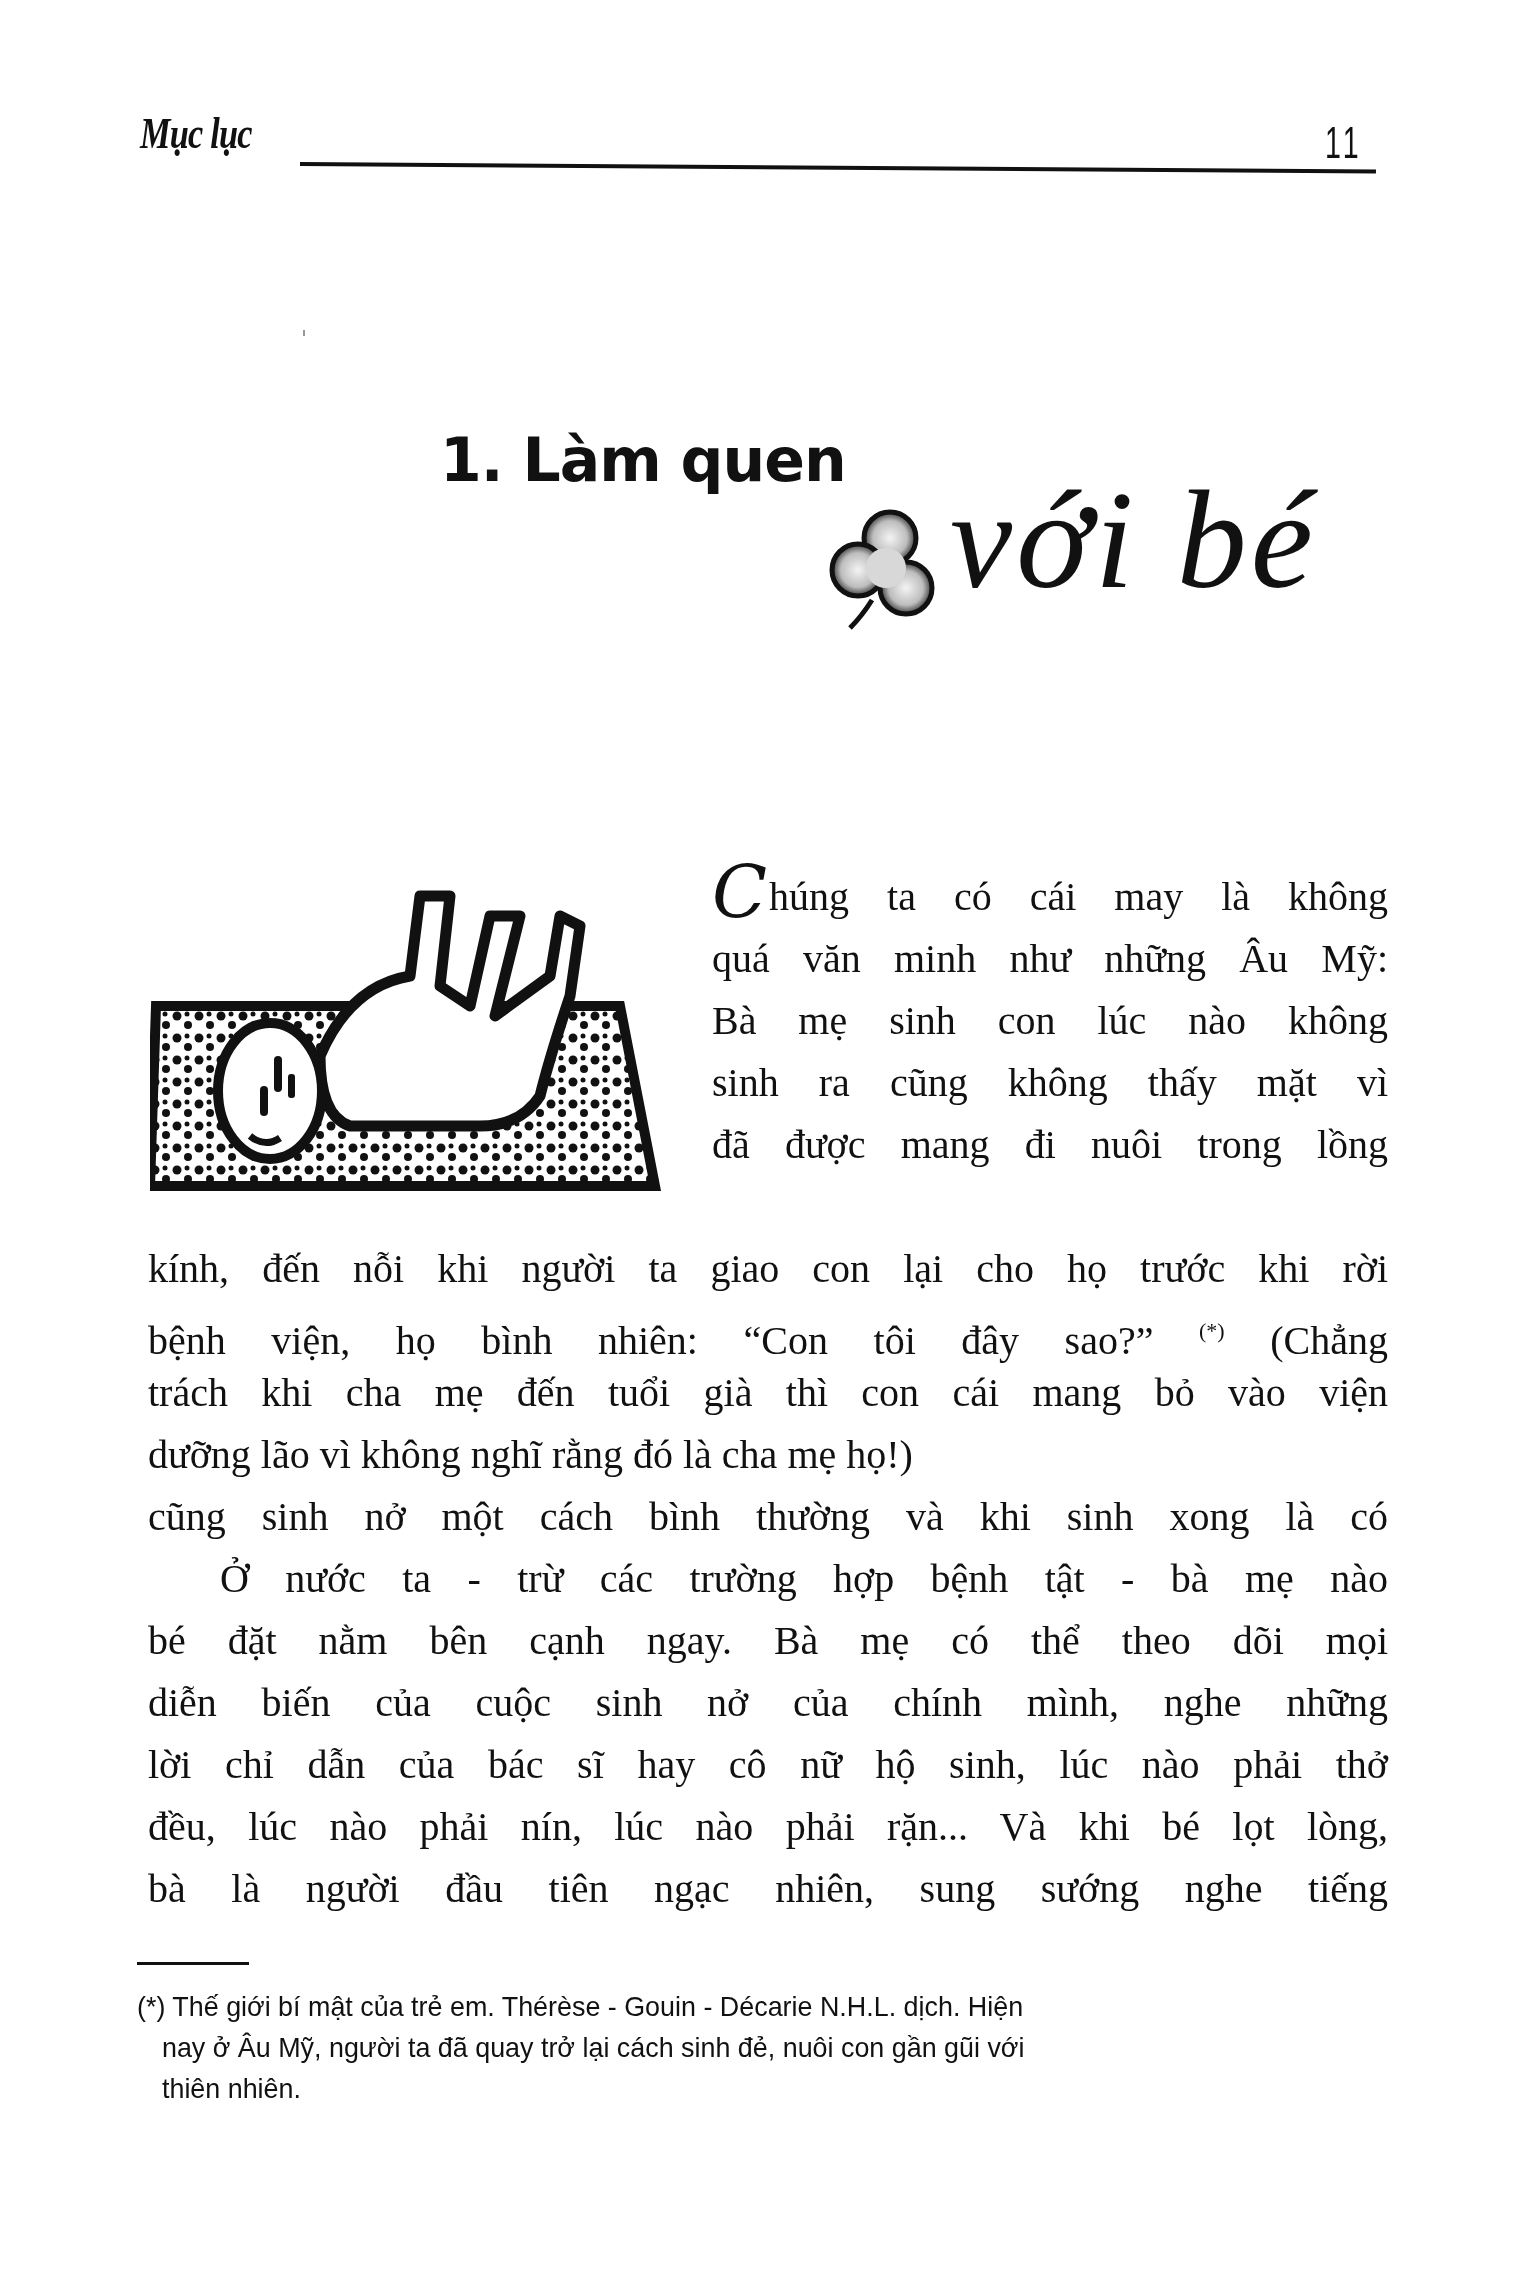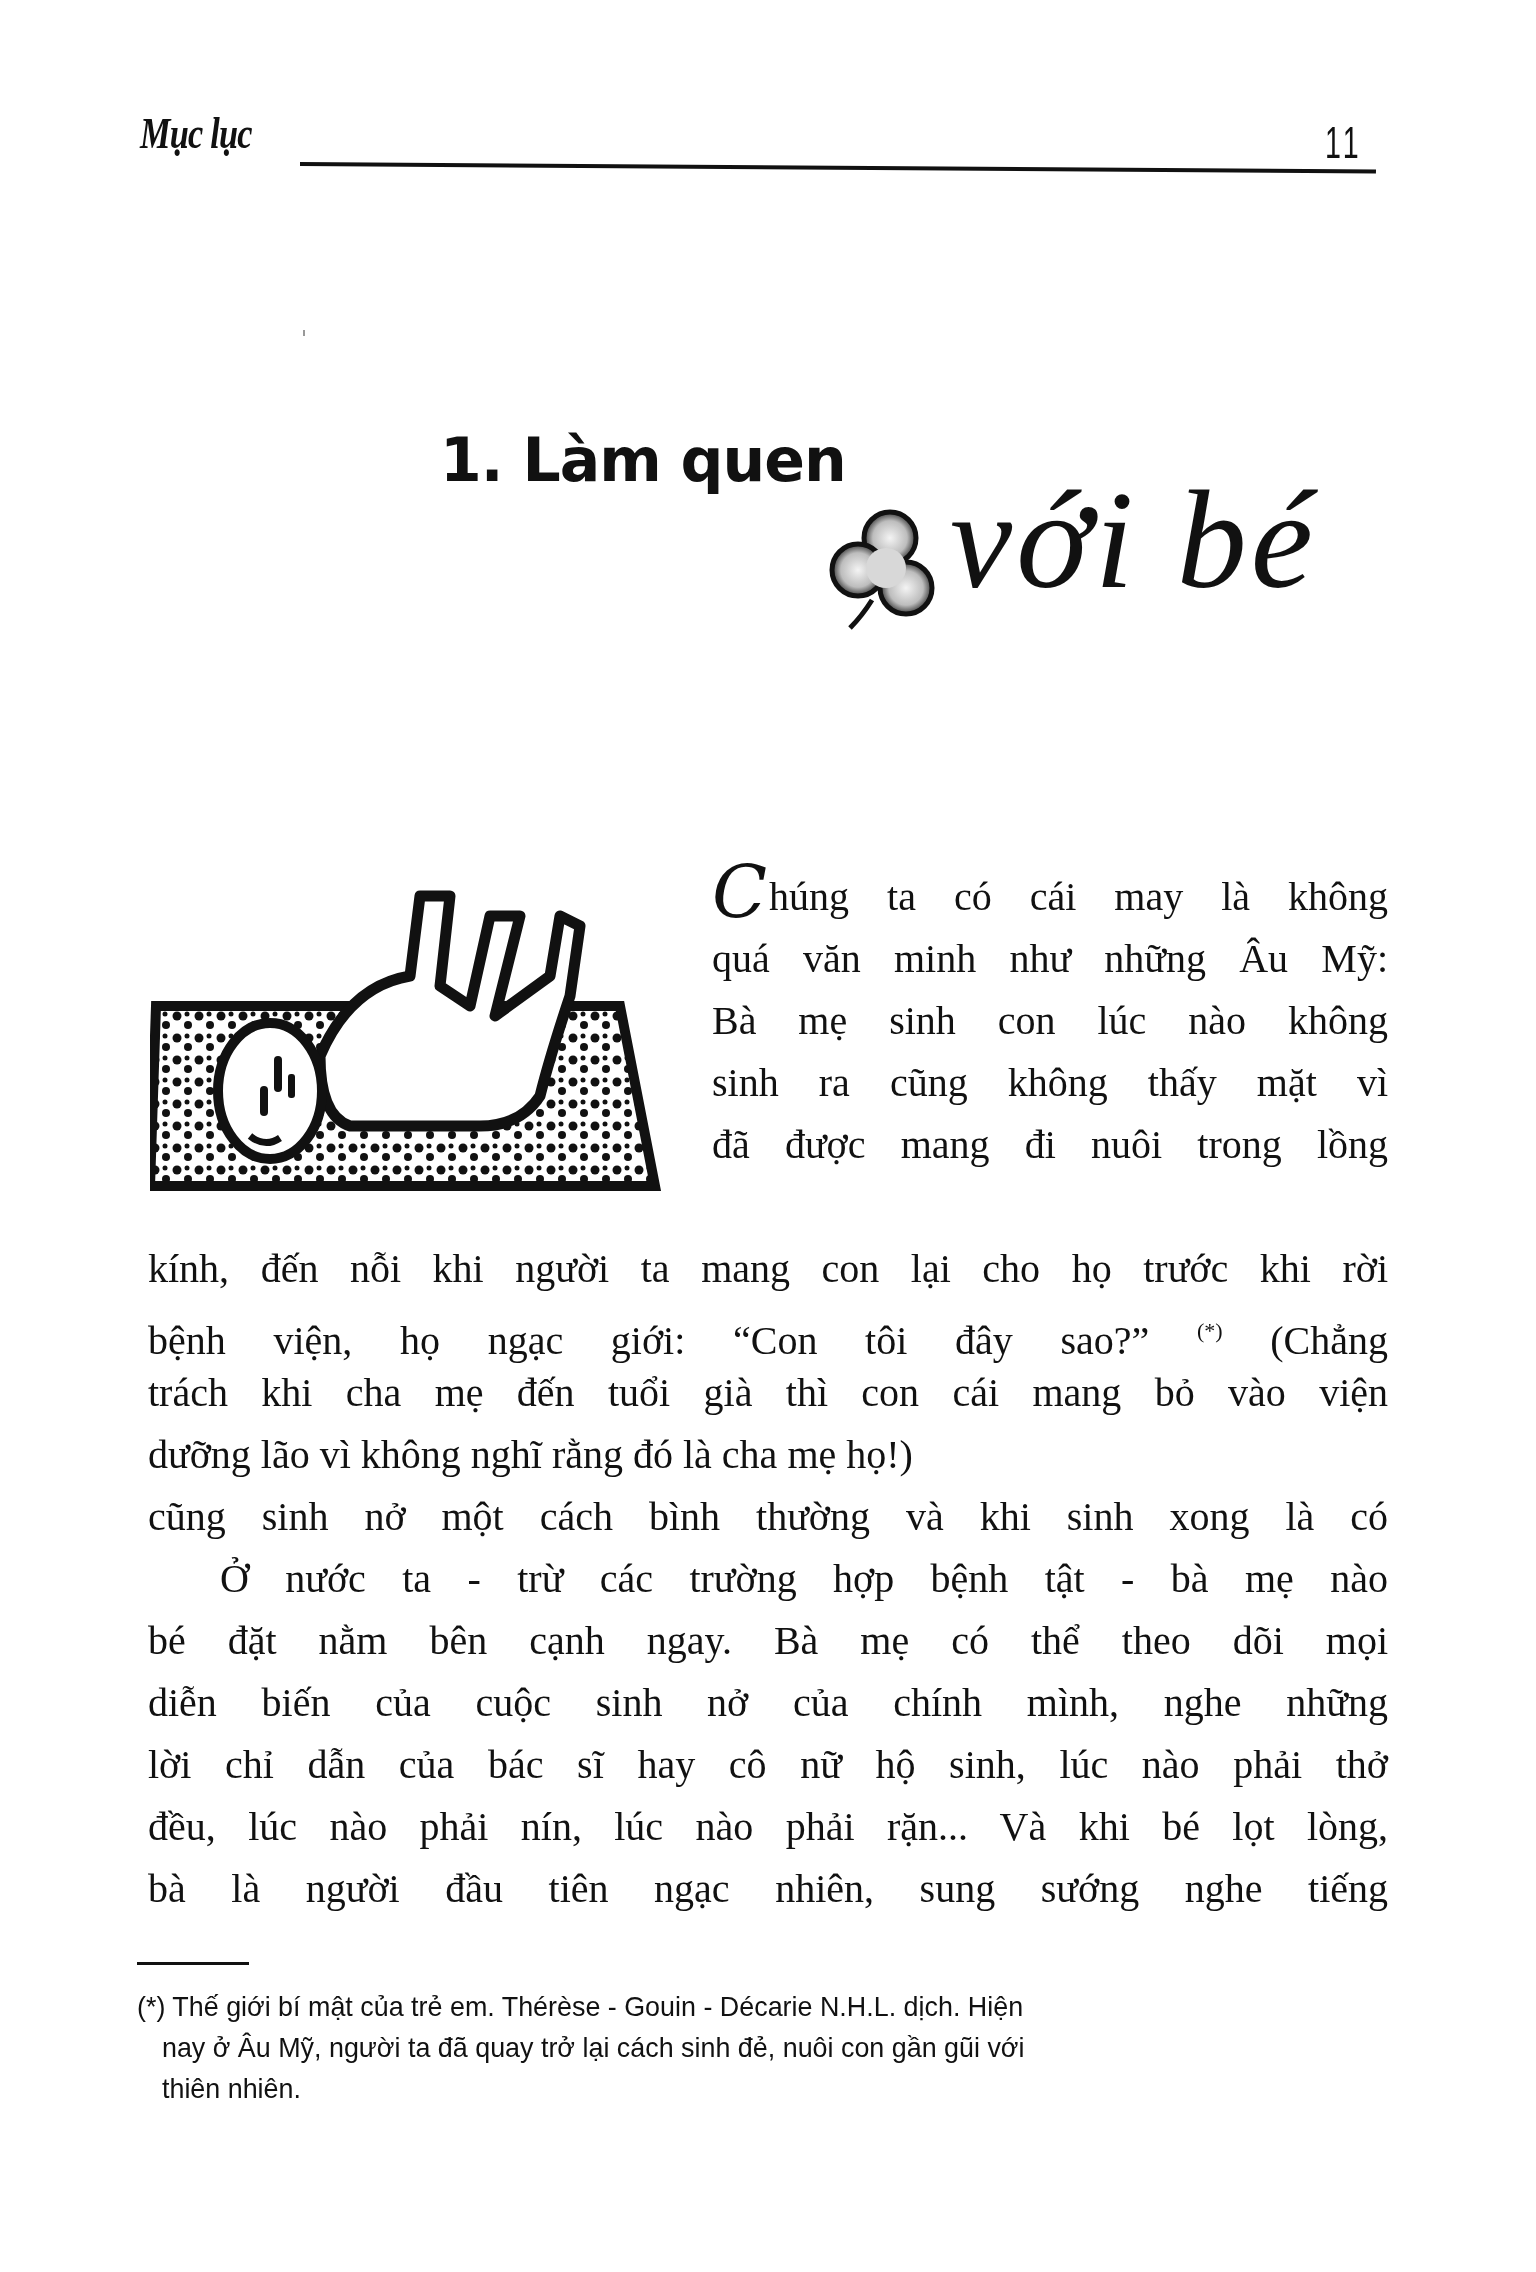--- a/index.html
+++ b/index.html
@@ -93,22 +93,22 @@
 
 <div class="abs body-text narrow" style="top:866px;">
   <span class="line"><span class="drop-c">C</span><span>húng ta có cái may là không</span></span>
   <span class="line">quá văn minh như những Âu Mỹ:</span>
   <span class="line">Bà mẹ sinh con lúc nào không</span>
   <span class="line">sinh ra cũng không thấy mặt vì</span>
   <span class="line">đã được mang đi nuôi trong lồng</span>
 </div>
 
 <div class="abs body-text wide" style="top:1238px;">
-  <span class="line">kính, đến nỗi khi người ta mang con lại cho họ trước khi rời</span>
-  <span class="line"><span>bệnh viện, họ ngạc giới: “Con tôi đây sao?”</span> <span class="sup">(*)</span> <span>(Chẳng</span></span>
+  <span class="line">kính, đến nỗi khi người ta giao con lại cho họ trước khi rời</span>
+  <span class="line"><span>bệnh viện, họ bình nhiên: “Con tôi đây sao?”</span> <span class="sup">(*)</span> <span>(Chẳng</span></span>
   <span class="line">trách khi cha mẹ đến tuổi già thì con cái mang bỏ vào viện</span>
   <span class="line last-line">dưỡng lão vì không nghĩ rằng đó là cha mẹ họ!)</span>
 </div>
 
 <div class="abs body-text wide" style="top:1486px;">
   <span class="line">cũng sinh nở một cách bình thường và khi sinh xong là có</span>
   <span class="line indent">Ở nước ta - trừ các trường hợp bệnh tật - bà mẹ nào</span>
   <span class="line">bé đặt nằm bên cạnh ngay. Bà mẹ có thể theo dõi mọi</span>
   <span class="line">diễn biến của cuộc sinh nở của chính mình, nghe những</span>
   <span class="line">lời chỉ dẫn của bác sĩ hay cô nữ hộ sinh, lúc nào phải thở</span>

